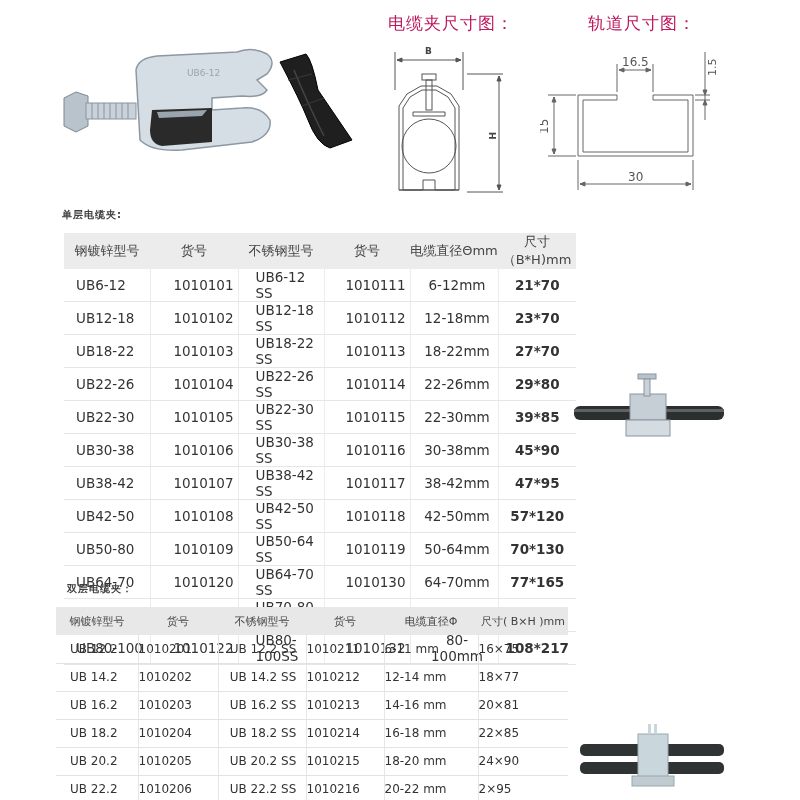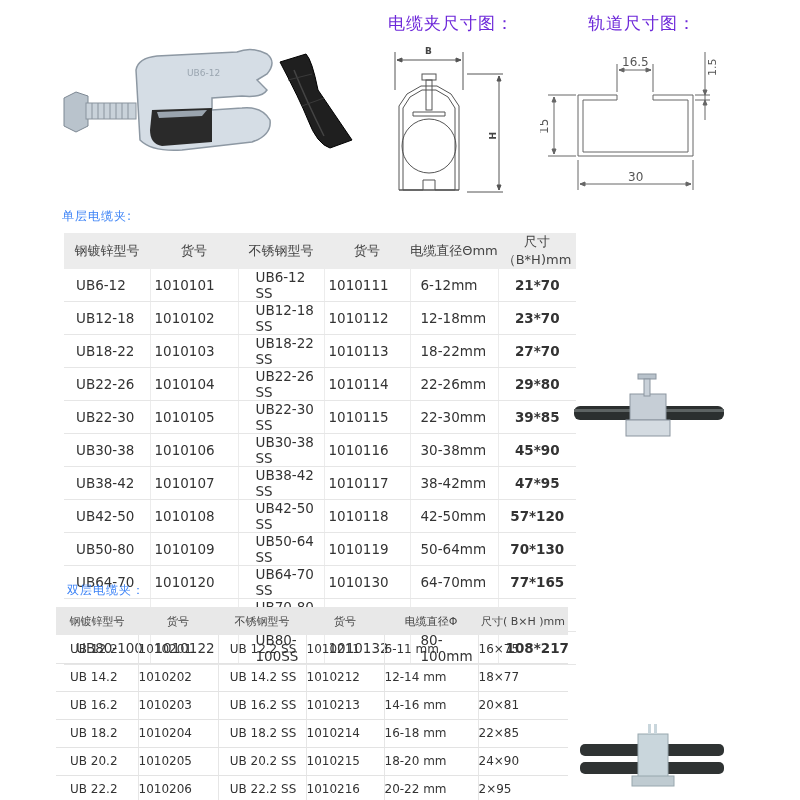--- a/index.html
+++ b/index.html
@@ -3,37 +3,37 @@
 <meta charset="utf-8">
 <style>
   * { box-sizing: border-box; margin: 0; padding: 0; }
   body { width: 800px; height: 800px; background: #ffffff; position: relative; overflow: hidden;
          font-family: "DejaVu Sans", "Liberation Sans", sans-serif; color: #333; }
 
   
   .photo-main { position: absolute; left: 62px; top: 40px; width: 310px; height: 125px; }
 
   
-  .diag-title { position: absolute; top: 12px; font-size: 17px; color: #6d28d9; letter-spacing: 1px; }
+  .diag-title { position: absolute; top: 12px; font-size: 17px; color: #be185d; letter-spacing: 1px; }
   .diag-clip { position: absolute; left: 385px; top: 40px; width: 125px; height: 160px; }
   .diag-rail { position: absolute; left: 540px; top: 40px; width: 200px; height: 160px; }
 
   
-  .section-title { position: absolute; font-weight: normal; font-size: 12px; color: #3b82f6; letter-spacing: 1px; }
+  .section-title { position: absolute; font-weight: bold; font-size: 10px; color: #404040; letter-spacing: 1px; }
 
   
   table { position: absolute; border-collapse: collapse; }
   .t1 { left: 64px; top: 233px; width: 512px; }
   .t1 th { background: #ececec; font-weight: normal; font-size: 13px; color: #444; height: 24px; text-align: center; }
   .t1 td { font-size: 13.5px; color: #333; height: 25.5px; border-bottom: 1px solid #e6e6e6; border-right: 1px solid #ececec; padding: 0 4px; }
   .t1 td:last-child { border-right: none; text-align: center; font-weight: bold; }
   .t1 td.c0 { text-align: left; padding-left: 12px; }
-  .t1 td.c1, .t1 td.c3 { text-align: left; }
+  .t1 td.c1, .t1 td.c3 { text-align: right; }
   .t1 td.c2 { text-align: left; padding-left: 17px; }
-  .t1 td.c4 { text-align: left; padding-left: 10px; }
+  .t1 td.c4 { text-align: center; padding-left: 10px; }
 
   .t2 { left: 56px; top: 607px; width: 512px; }
   .t2 th { background: #e8e8e8; font-weight: normal; font-size: 11px; color: #444; height: 28px; text-align: center; }
   .t2 td { font-size: 12px; color: #333; height: 28px; border-bottom: 1px solid #e3e3e3; border-right: 1px solid #e6e6e6; text-align: left; }
   .t2 td:last-child { border-right: none; }
   .t2 td.c0 { text-align: left; padding-left: 14px; }
   .t2 td.c2 { text-align: center; padding-left: 2px; }
 
   
   .side-img-1 { position: absolute; left: 572px; top: 362px; width: 154px; height: 84px; }

